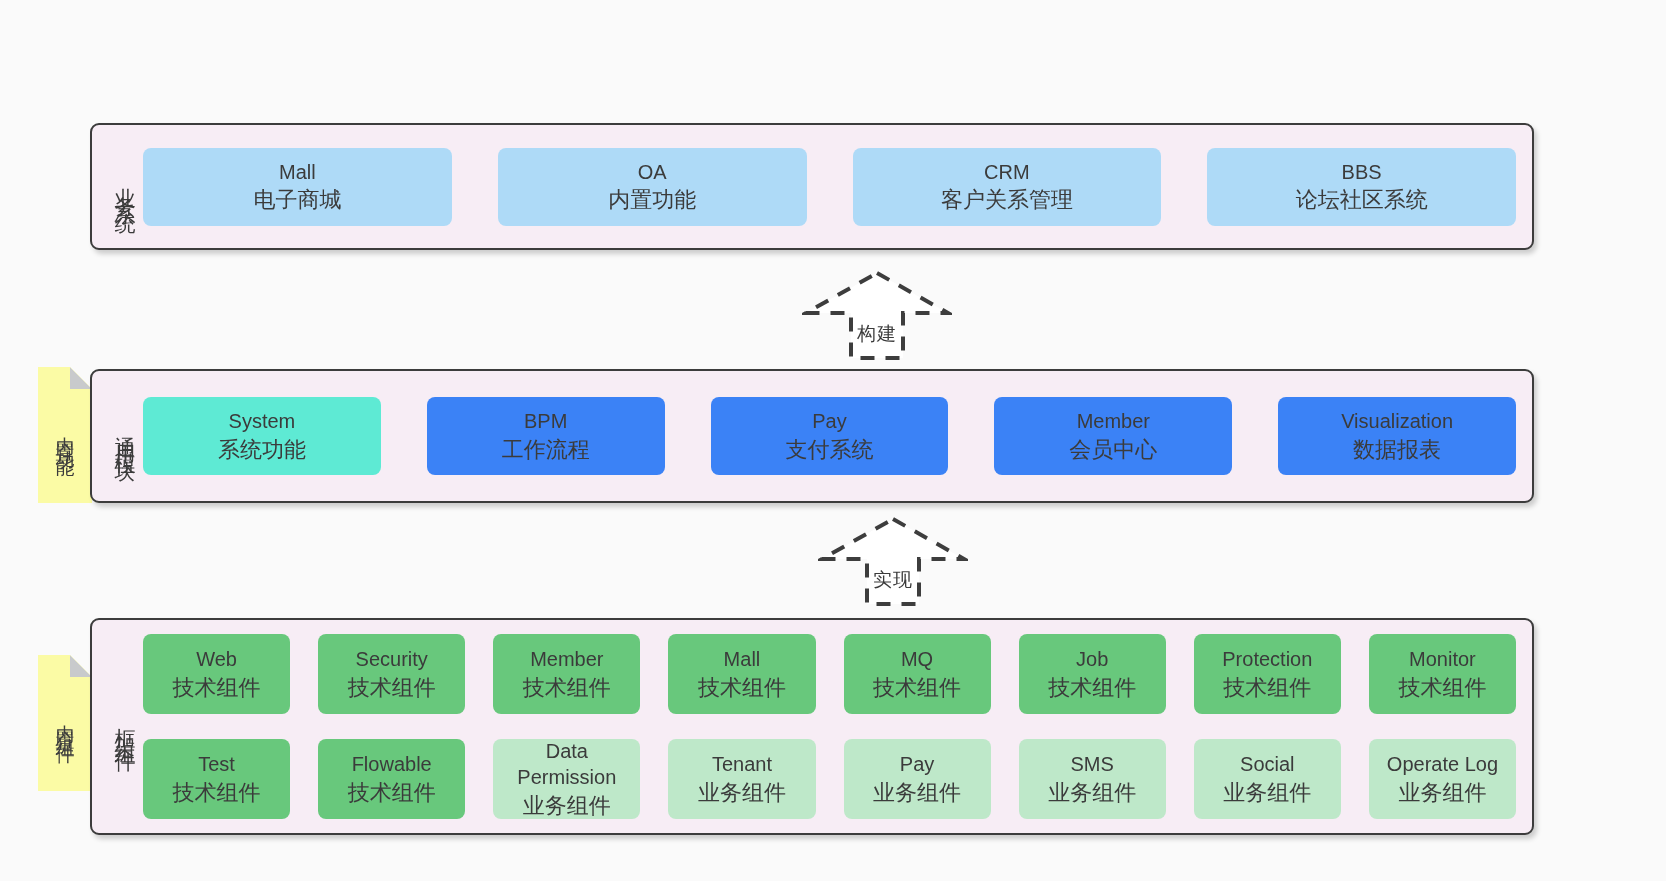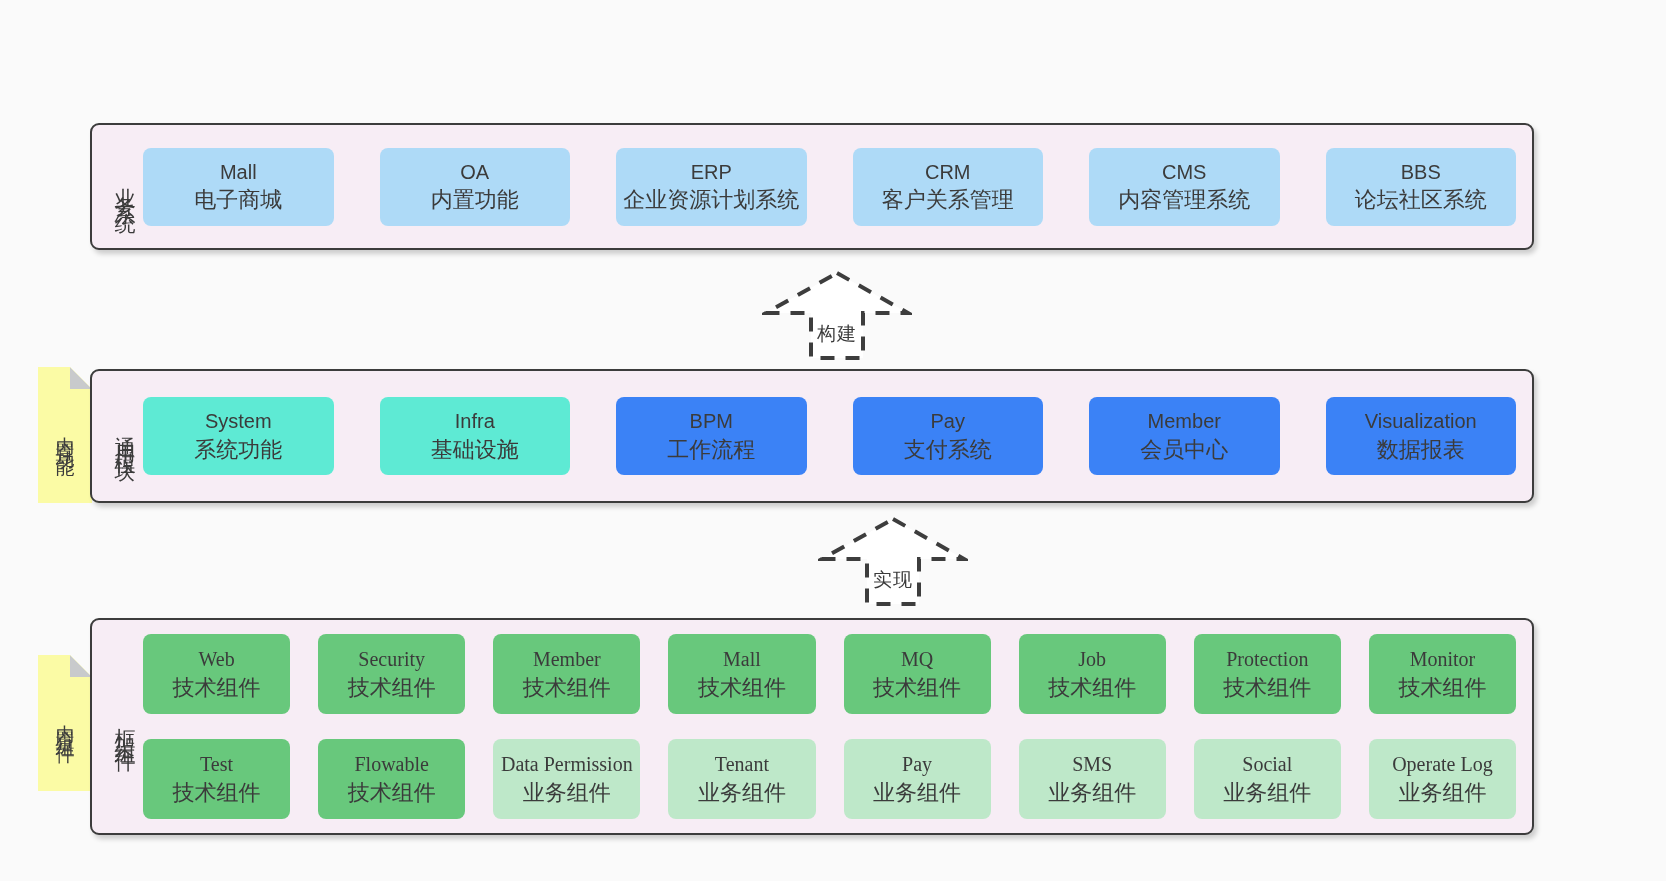--- a/index.html
+++ b/index.html
@@ -44,21 +44,21 @@
   .boxes-area {
     flex: 1;
     display: flex;
     flex-direction: column;
     gap: 25px;
     padding-right: 16px;
     padding-left: 4px;
   }
   .box-row { display: flex; justify-content: flex-end; }
   .row-6 { gap: 46px; }
-  .row-8 { gap: 28px; font-family: Liberation Serif, serif; }
+  .row-8 { gap: 28px; }
 
   .box {
     flex: 1;
     height: 78px;
     border-radius: 8px;
     display: flex;
     flex-direction: column;
     align-items: center;
     justify-content: center;
     text-align: center;
@@ -100,21 +100,21 @@
   .note-fold {
     position: absolute;
     top: 0; right: 0;
     width: 22px; height: 22px;
     background: #c8cacc;
     clip-path: polygon(0 0, 100% 100%, 0 100%);
   }
 
   
   .arrow-wrap { position: absolute; width: 150px; height: 96px; z-index: 1; }
-  .arrow-1 { left: 762px; top: 268px; text-align: right; }
+  .arrow-1 { left: 802px; top: 268px; text-align: right; }
   .arrow-2 { left: 818px; top: 514px; text-align: right; }
   .arrow-wrap svg { display: block; }
   .arrow-label {
     position: absolute;
     left: 50%;
     top: 52px;
     transform: translateX(-50%);
     background: #ffffff;
     padding: 1px 4px;
     font-size: 19px;
@@ -133,30 +133,22 @@
       <div class="box-row row-6">
         <div class="box blue">
           <span class="en">Mall</span>
           <span class="zh">电子商城</span>
         </div>
         <div class="box blue">
           <span class="en">OA</span>
           <span class="zh">内置功能</span>
         </div>
         <div class="box blue">
-          <span class="en">ERP</span>
-          <span class="zh">企业资源计划系统</span>
-        </div>
-        <div class="box blue">
           <span class="en">CRM</span>
           <span class="zh">客户关系管理</span>
-        </div>
-        <div class="box blue">
-          <span class="en">CMS</span>
-          <span class="zh">内容管理系统</span>
         </div>
         <div class="box blue">
           <span class="en">BBS</span>
           <span class="zh">论坛社区系统</span>
         </div>
       </div>
     </div>
   </div>
 
   <div class="arrow-wrap arrow-1">
@@ -172,24 +164,20 @@
   </div>
 
   <div class="panel panel-2">
     <div class="side-label">通用模块</div>
     <div class="boxes-area">
       <div class="box-row row-6">
         <div class="box red">
           <span class="en">System</span>
           <span class="zh">系统功能</span>
         </div>
-        <div class="box red">
-          <span class="en">Infra</span>
-          <span class="zh">基础设施</span>
-        </div>
         <div class="box pink">
           <span class="en">BPM</span>
           <span class="zh">工作流程</span>
         </div>
         <div class="box pink">
           <span class="en">Pay</span>
           <span class="zh">支付系统</span>
         </div>
         <div class="box pink">
           <span class="en">Member</span>

